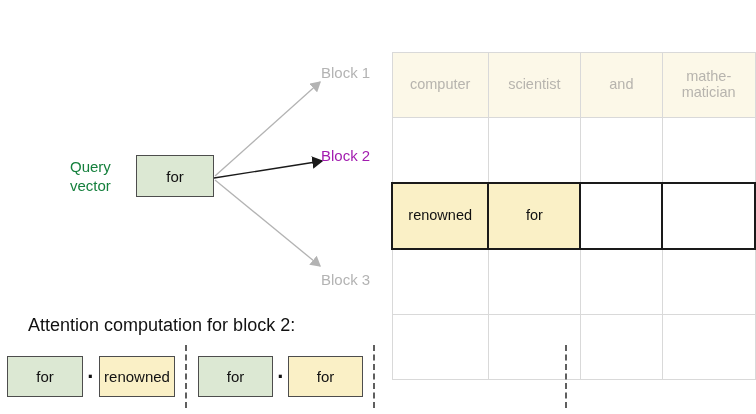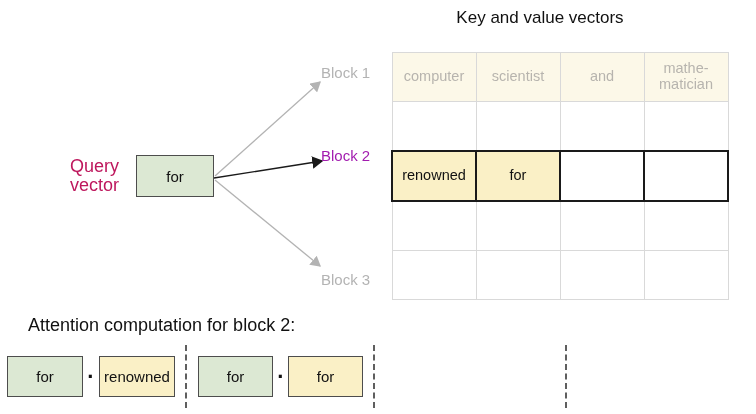--- a/index.html
+++ b/index.html
@@ -8,35 +8,35 @@
     font-family:"Liberation Sans","DejaVu Sans",sans-serif;color:#1a1a1a;overflow:hidden;
   }
   .abs{position:absolute;}
 
   
   .kv-title{left:391px;top:8px;width:298px;text-align:center;font-size:17px;color:#111;}
 
   
   .kv-table{left:391px;top:52px;border-collapse:collapse;table-layout:fixed;}
   .kv-table td{
-    width:74px;height:40px;padding:4px;text-align:center;vertical-align:middle;
+    width:74px;height:40px;padding:12px;text-align:center;vertical-align:middle;
     font-size:14.5px;border:1px solid #d9d9d9;background:#ffffff;
     white-space:pre-line;line-height:1.1;
   }
   .kv-table td.faded{background:#fcf8e8;color:#b7b4ae;}
   .kv-table td.hot{border:2px solid #1a1a1a;}
   .kv-table td.hot.filled{background:#faf0c6;color:#111;}
 
   
   .row-label{width:64px;text-align:left;font-size:15px;line-height:18px;}
   .row-label.gray{color:#b3b3b3;}
   .row-label.dark{color:#a21caf;}
 
   
-  .query-label{left:70px;top:157px;width:58px;font-size:18px;line-height:19px;color:#be185d;white-space:pre-line;}
+  .query-label{left:70px;top:157px;width:58px;font-size:15px;line-height:19px;color:#15803d;white-space:pre-line;}
   .vec-box{
     height:41px;border:1.6px solid #4d4d4d;display:flex;align-items:center;justify-content:center;
     font-size:15px;color:#111;box-sizing:border-box;
   }
   .vec-box.green{background:#dce8d3;}
   .vec-box.yellow{background:#faf0c6;}
   .query-box{left:136px;top:155px;width:78px;height:42px;}
 
   
   .arrows{left:0;top:0;width:756px;height:414px;pointer-events:none;}
@@ -57,21 +57,20 @@
   .v3{left:565px;}
   .lbl-b1{left:321px;top:64px;}
   .lbl-b2{left:321px;top:147px;}
   .lbl-b0{left:321px;top:271px;}
 </style>
 </head>
 <body>
 
 <div class="canvas">
 
-  <div class="abs kv-title">Key and value vectors</div>
 
   <svg class="abs arrows" viewBox="0 0 756 414">
     <defs>
       <marker id="ah-gray" markerWidth="9" markerHeight="9" refX="7" refY="4.5" orient="auto">
         <path d="M0,0 L8,4.5 L0,9 z" fill="#b3b3b3"></path>
       </marker>
       <marker id="ah-black" markerWidth="9" markerHeight="9" refX="7" refY="4.5" orient="auto">
         <path d="M0,0 L8,4.5 L0,9 z" fill="#1a1a1a"></path>
       </marker>
     </defs>

